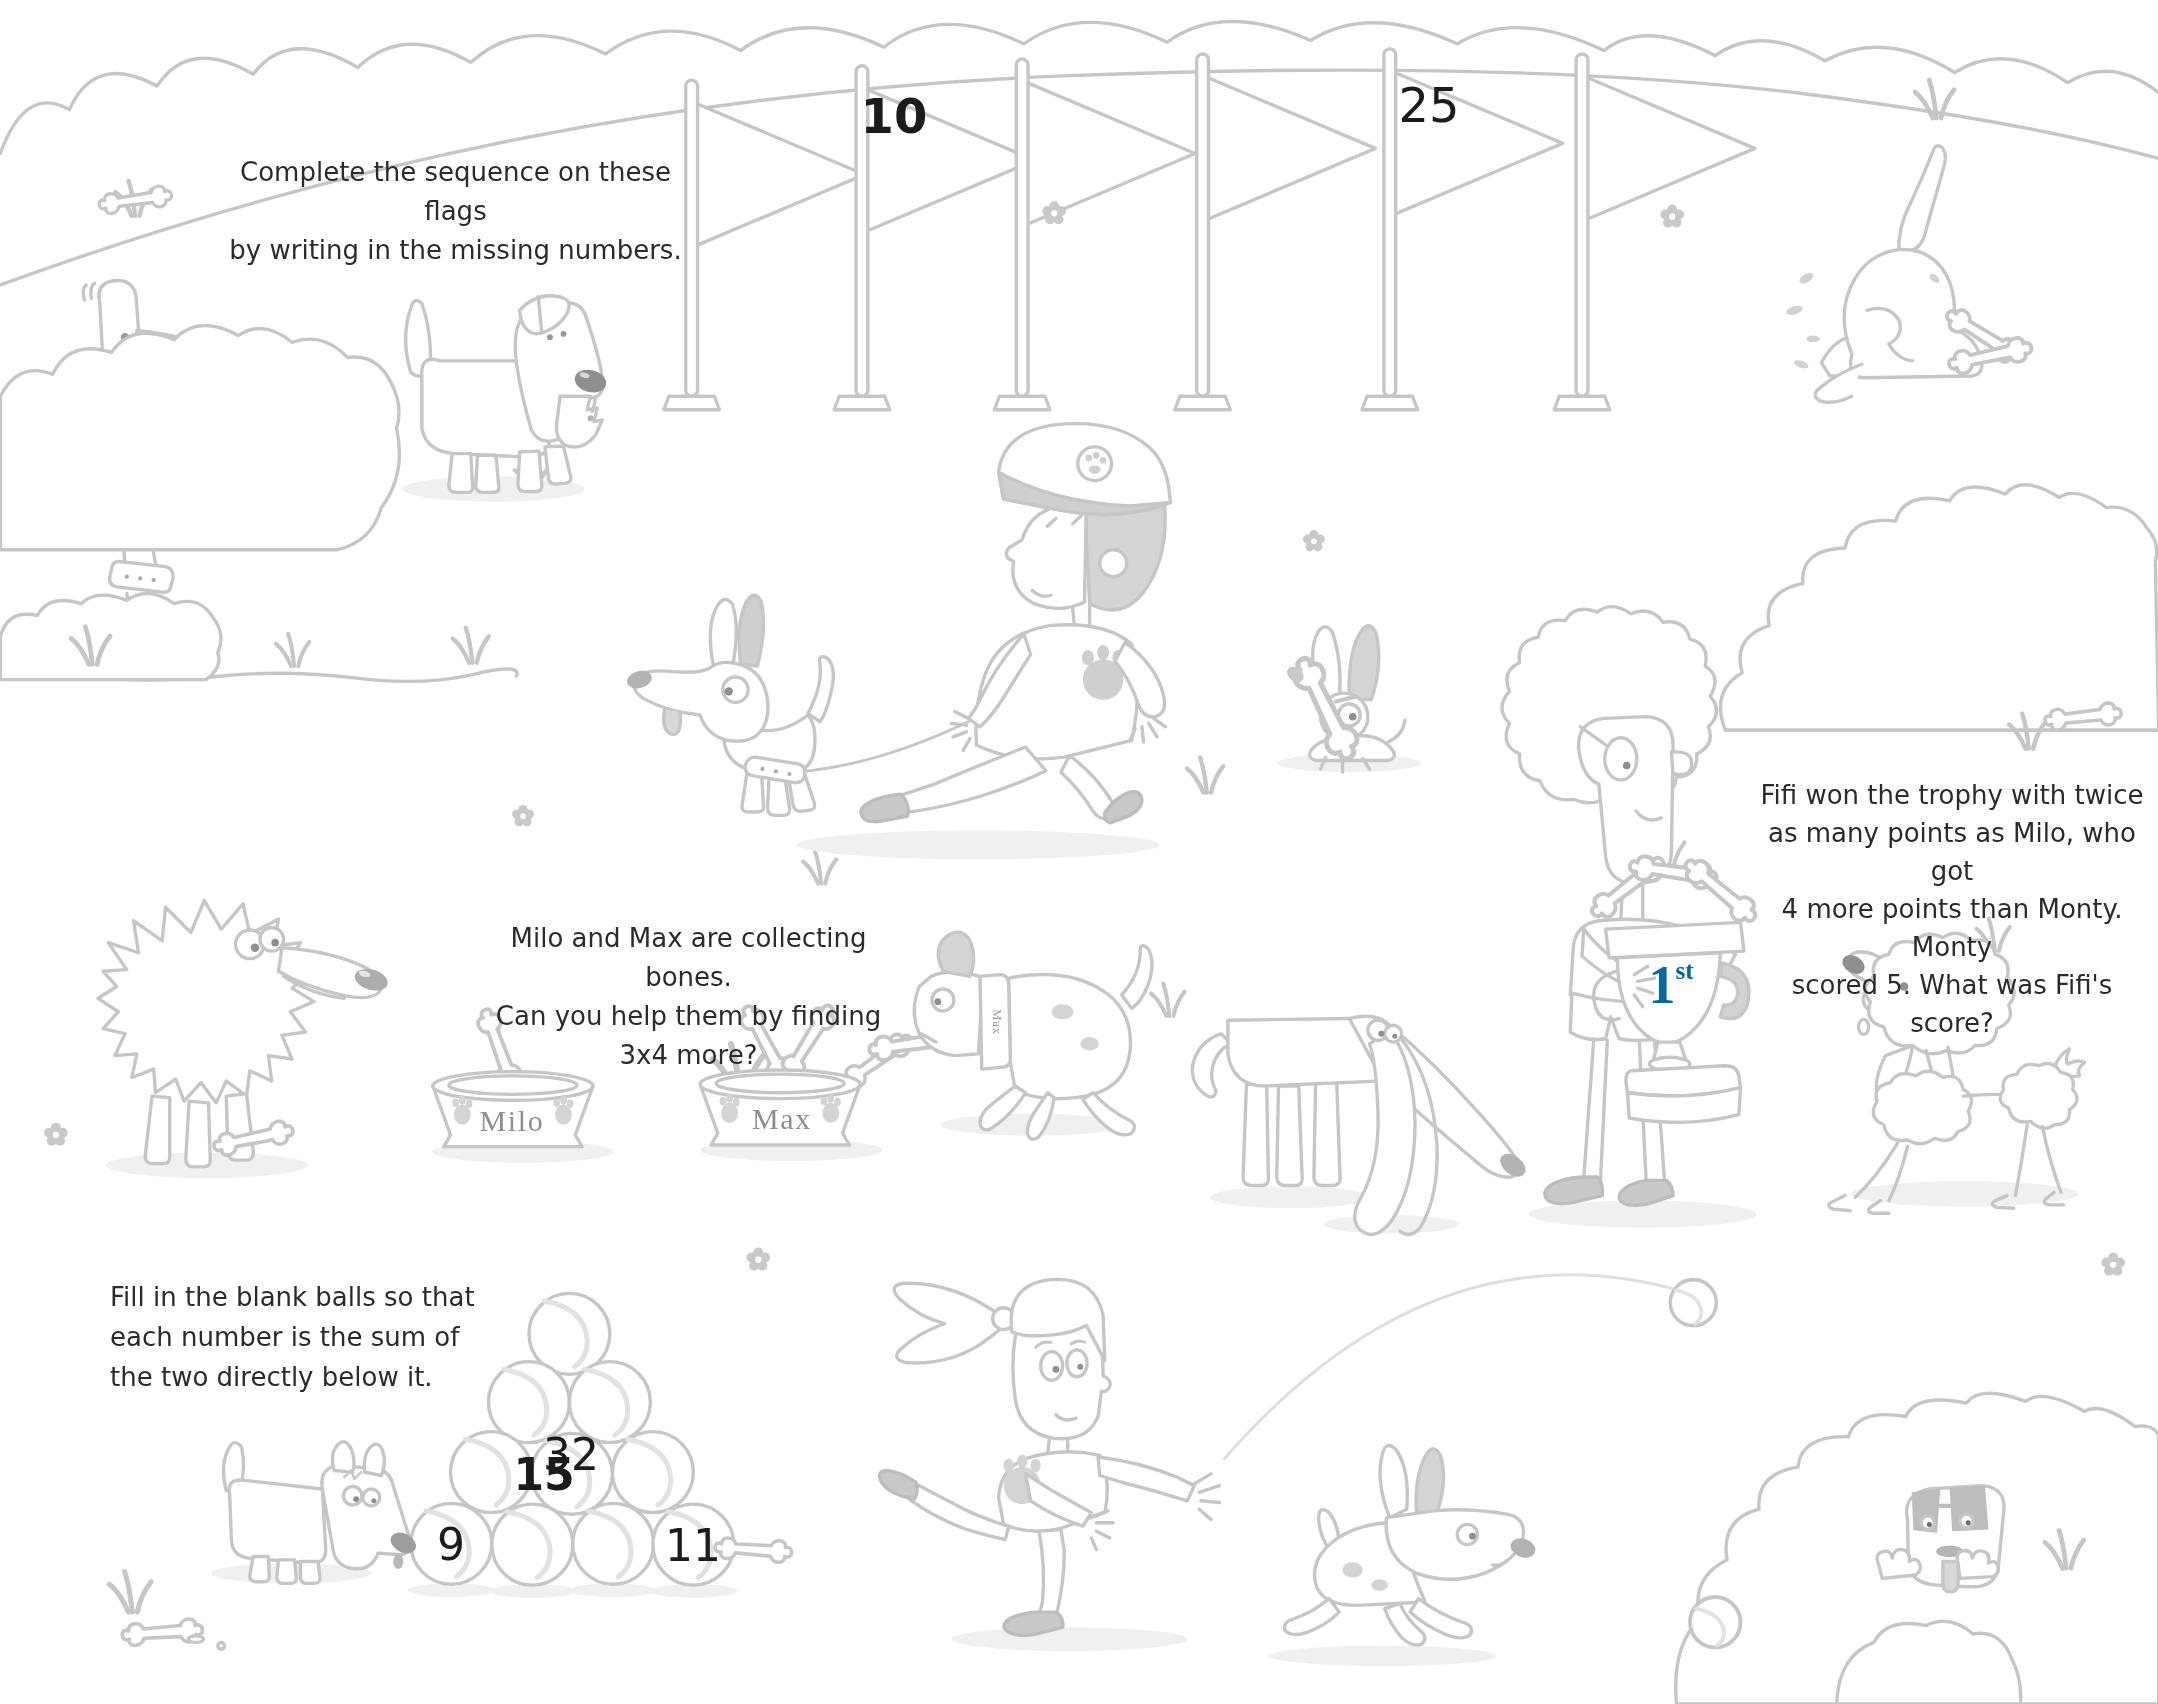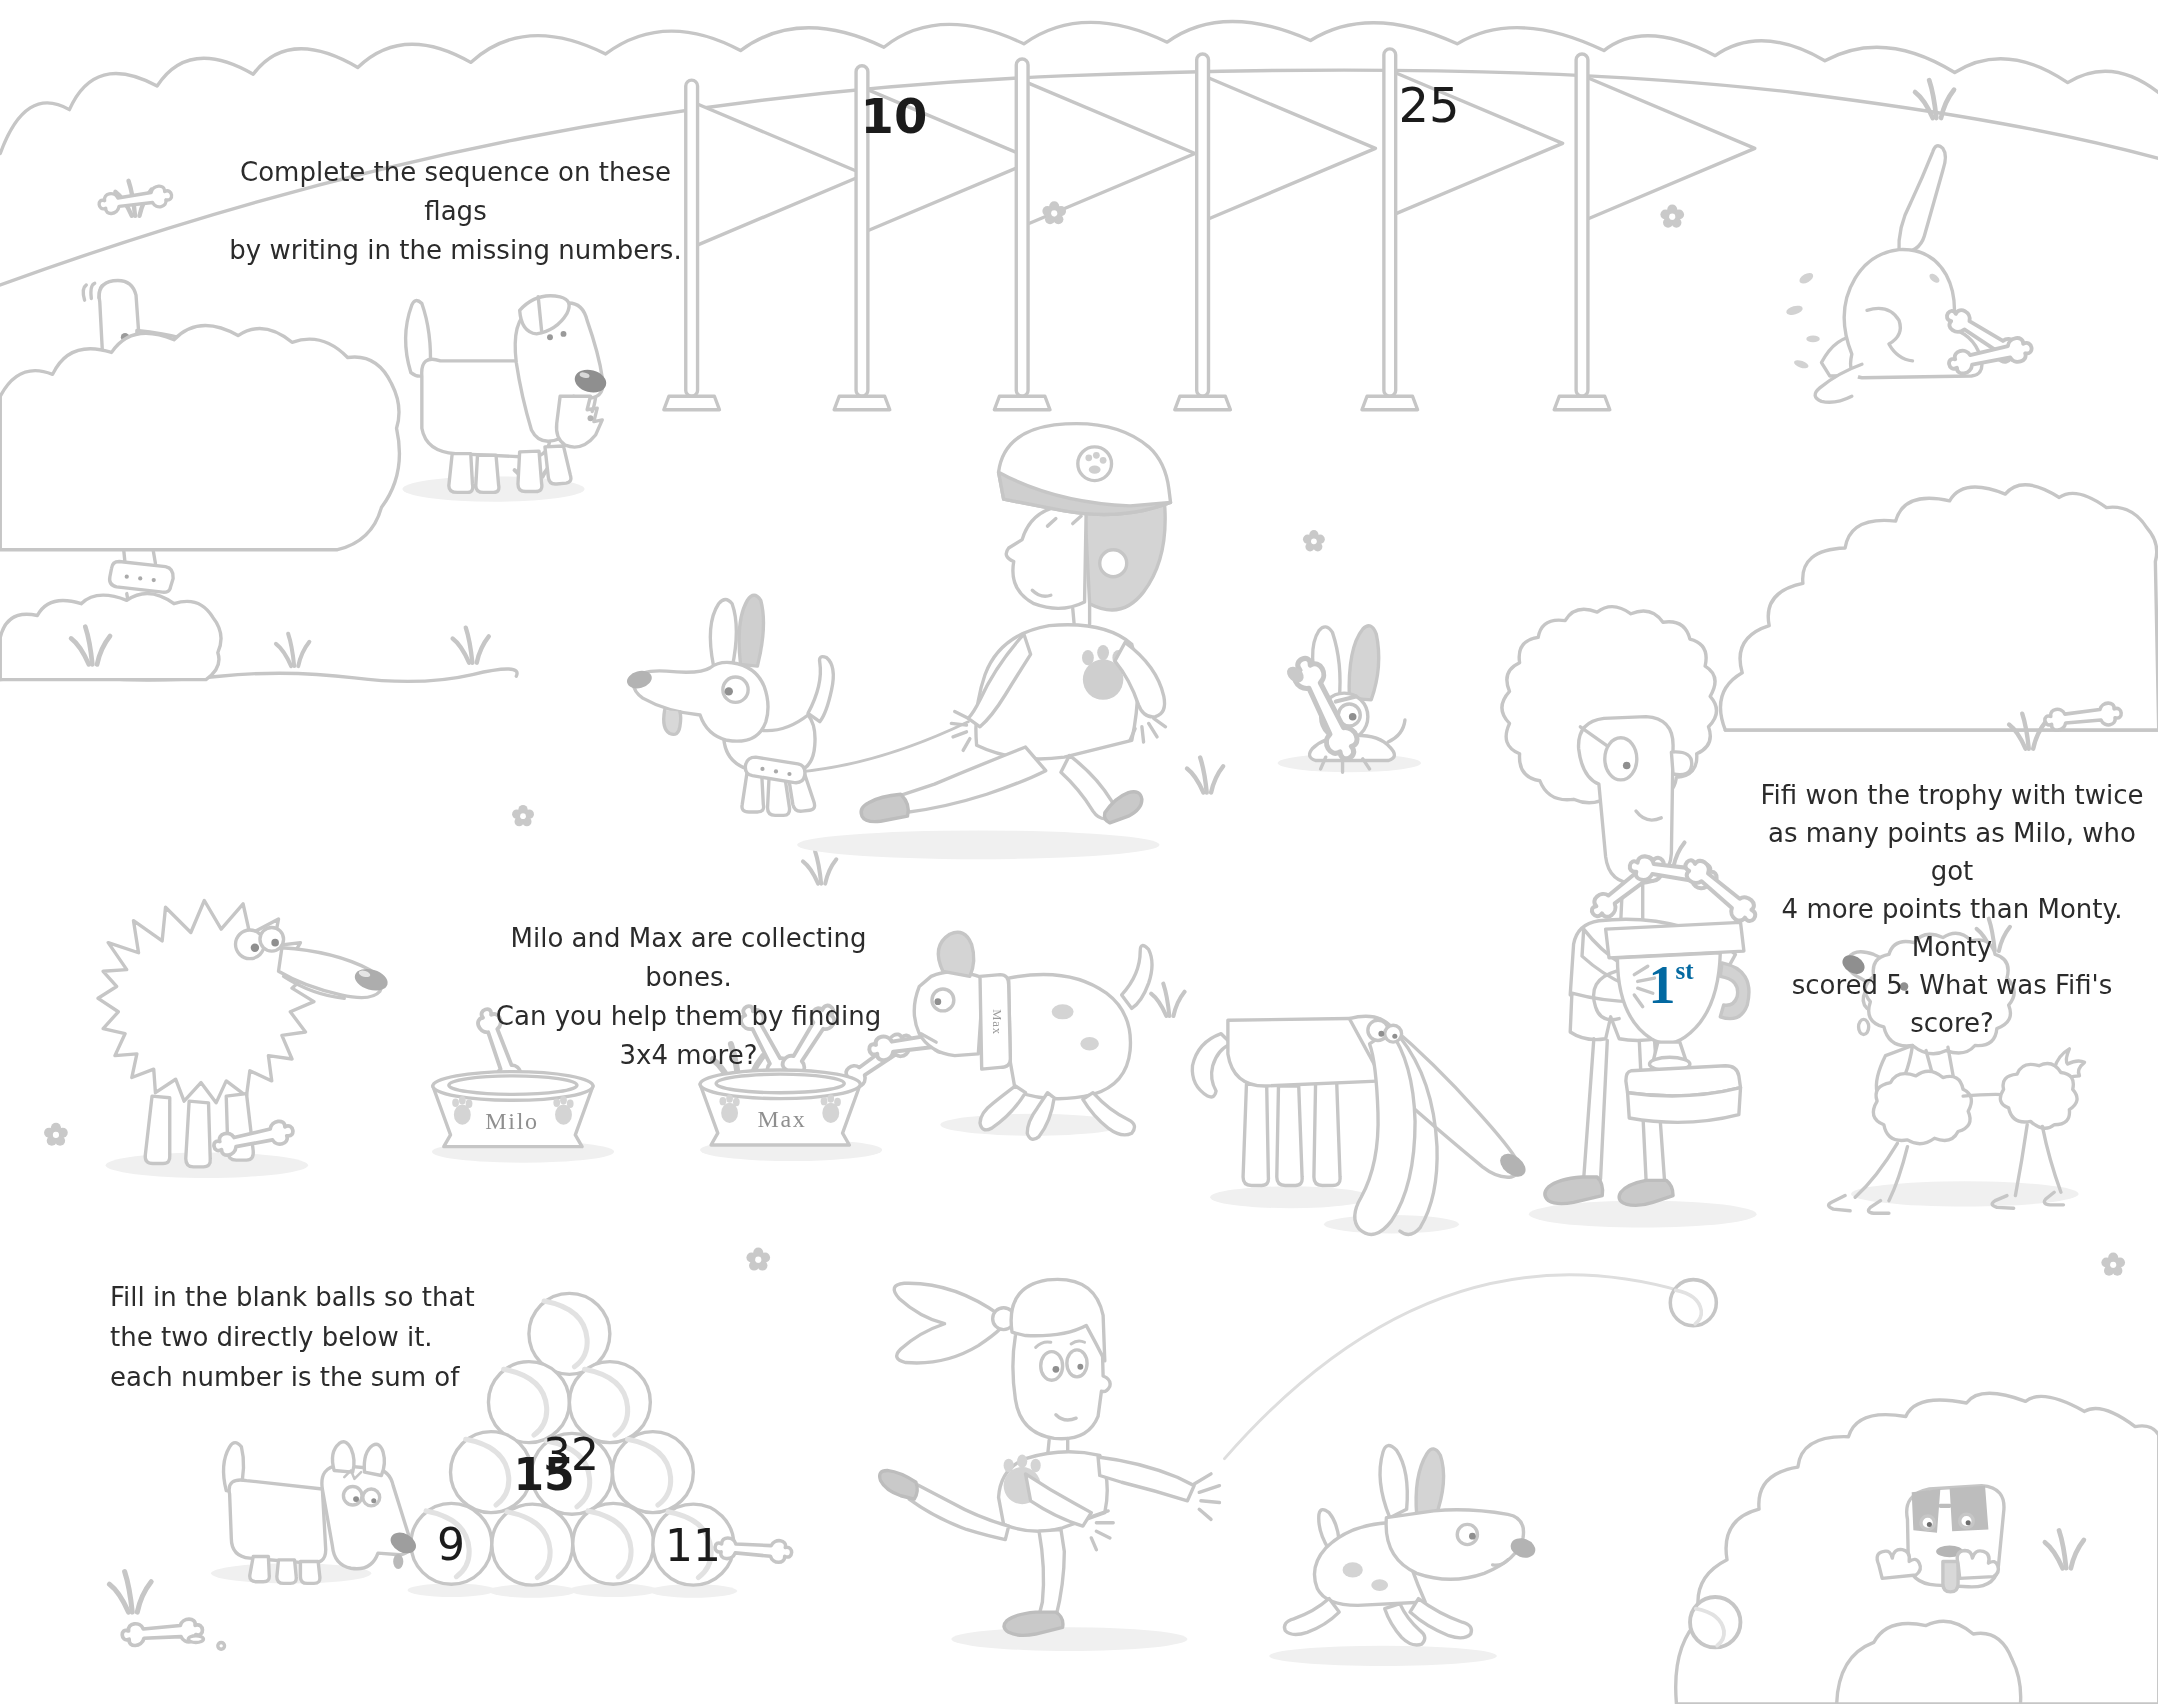--- a/index.html
+++ b/index.html
@@ -6,21 +6,21 @@
   .page{position:relative;width:2159px;height:1704px;background:#ffffff;overflow:hidden;
         font-family:"DejaVu Sans",sans-serif;}
   .art{position:absolute;left:0;top:0;}
   .wf{fill:#ffffff;}
   .sh{fill:#f0f0f0;stroke:none;}
   .txt{position:absolute;color:#2b2b2b;font-size:26px;line-height:39px;}
   .txt.center{text-align:center;}
   .num{position:absolute;transform:translate(-50%,-50%);color:#1b1b1b;font-size:48px;
        font-family:"DejaVu Sans",sans-serif;white-space:nowrap;}
   .ballnum{font-size:44px;}
-  .bowl-label{position:absolute;transform:translate(-50%,-50%);color:#8f8f8f;font-size:24px;
+  .bowl-label{position:absolute;transform:translate(-50%,-50%);color:#8f8f8f;font-size:30px;
        font-family:"Liberation Serif","DejaVu Serif",serif;letter-spacing:1.7px;}
   .trophy-label{position:absolute;transform:translate(-50%,-50%);color:#0369a1;
        font-family:"Liberation Serif","DejaVu Serif",serif;font-weight:bold;font-size:54px;white-space:nowrap;}
   .trophy-label sup{font-size:25px;vertical-align:23.6px;}
   .collar-label{position:absolute;transform:translate(-50%,-50%) rotate(90deg);color:#9a9a9a;
        font-size:12.6px;font-family:"Liberation Serif","DejaVu Serif",serif;letter-spacing:0.8px;}
 </style>
 </head>
 <body>
 
@@ -549,22 +549,22 @@
   <div>Fifi won the trophy with twice</div>
   <div>as many points as Milo, who got</div>
   <div>4 more points than Monty. Monty</div>
   <div>scored 5. What was Fifi's score?</div>
 </div>
 
 <div class="trophy-label" style="left:1671px;top:985px;"><span>1</span><sup>st</sup></div>
 
 <div class="txt" style="left:110px;top:1277px;width:371px;line-height:40px;">
   <div>Fill in the blank balls so that</div>
+  <div>each number is the sum of</div>
   <div>the two directly below it.</div>
-  <div>each number is the sum of</div>
 </div>
 
 <span class="num ballnum" style="left:569px;top:1334px;"></span>
 <span class="num ballnum" style="left:529px;top:1454px;margin-left:42px;">32</span>
 <span class="num ballnum" style="left:610px;top:1402px;"></span>
 <span class="num ballnum" style="left:491px;top:1472px;"></span>
 <span class="num ballnum" style="left:544px;top:1474px;font-weight:bold;">15</span>
 <span class="num ballnum" style="left:653px;top:1472px;"></span>
 <span class="num ballnum" style="left:451px;top:1544px;">9</span>
 <span class="num ballnum" style="left:532px;top:1545px;"></span>

